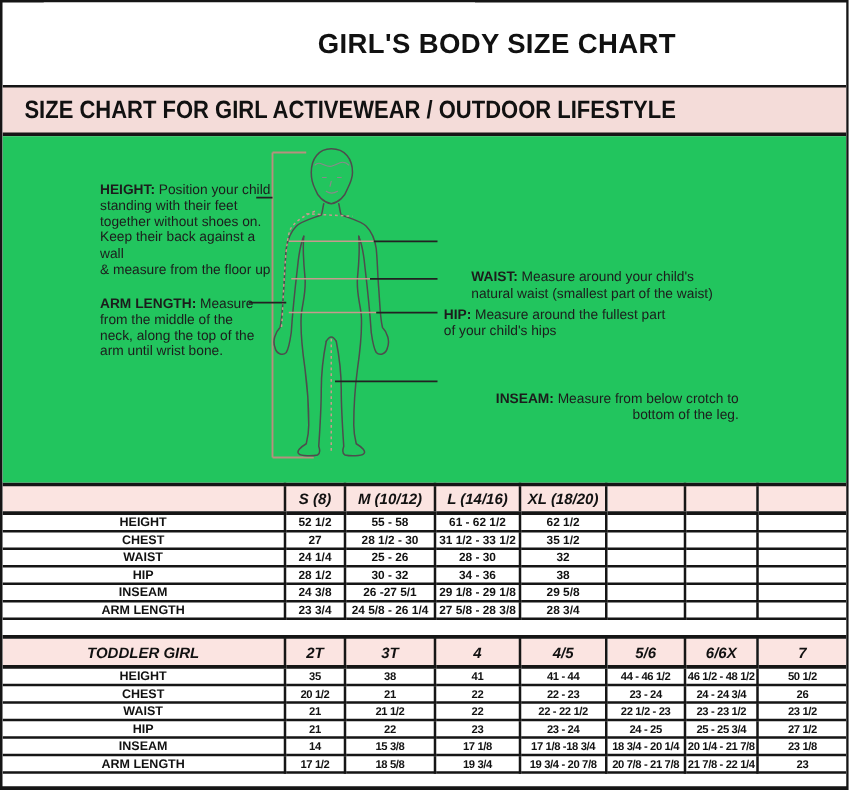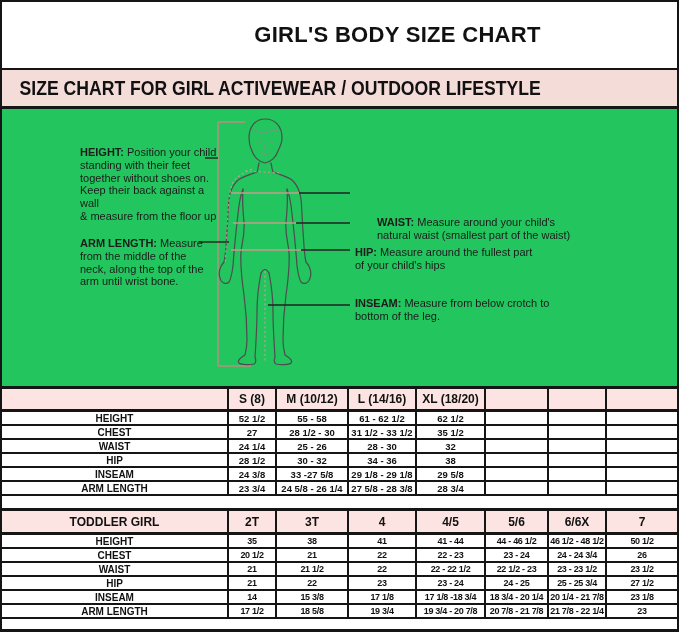--- a/index.html
+++ b/index.html
@@ -49,21 +49,21 @@
   .figure-section{position:relative;height:277px;background:#22c55e;}
   .figure-section svg{position:absolute;left:0;top:2px;}
   .note{position:absolute;font-size:11px;line-height:12.8px;color:var(--ink);}
   .note b{font-weight:bold;margin-right:3px;}
   .note span{white-space:pre-line;}
   .note-height{left:78px;top:37px;width:142px;}
   .note-arm{left:78px;top:128px;width:142px;}
   .note-chest{left:353px;top:77px;width:232px;}
   .note-waist{left:335px;top:107px;width:242px;margin-left:40px;}
   .note-hip{left:353px;top:137px;width:232px;}
-  .note-inseam{left:353px;top:188px;width:236px;}
+  .note-inseam{left:353px;top:204px;width:236px;text-align:right;}
 
   .outline{fill:none;stroke:#4d4d4d;stroke-width:1.2;stroke-linecap:round;stroke-linejoin:round;}
   .face{fill:none;stroke:#8a8a8a;stroke-width:.9;stroke-linecap:round;}
   .pinkline{fill:none;stroke:var(--measure-line);stroke-width:1.3;}
   .pinkdash{fill:none;stroke:var(--measure-line);stroke-width:1.2;stroke-dasharray:2.2 2.4;}
   .bracket{fill:none;stroke:var(--bracket-line);stroke-width:1.5;}
   .pointer{fill:none;stroke:#222;stroke-width:1.4;}
 
   table.size-table{
     width:675px;table-layout:fixed;border-collapse:collapse;
@@ -74,21 +74,21 @@
   table.size-table col.c2{width:72px}
   table.size-table col.c3{width:68px}
   table.size-table col.c4{width:69px}
   table.size-table col.c5{width:63px}
   table.size-table col.c6{width:58px}
   table.size-table col.c7{width:71px}
   table.size-table th{
     height:20px;background:var(--table-header-bg);
     border:2px solid var(--border);border-bottom-width:3px;
     font-size:12px;font-weight:bold;color:#111;text-align:center;
-    padding:0;overflow:hidden;white-space:nowrap;
+    padding:0;overflow:hidden;white-space:nowrap;font-style:italic;
   }
   table.size-table td{
     height:12px;border:2px solid var(--border);
     font-size:9.5px;font-weight:bold;color:#111;text-align:center;
     padding:0 1px;overflow:hidden;white-space:nowrap;vertical-align:middle;
   }
   table.size-table td:first-child{font-size:10px;}
   table.size-table th:first-child,table.size-table td:first-child{border-left:0;}
   table.size-table th:last-child,table.size-table td:last-child{border-right:0;}
   table.t2 td{font-size:9px;letter-spacing:-.3px;}
@@ -232,21 +232,21 @@
           <td>30 - 32</td>
           <td>34 - 36</td>
           <td>38</td>
           <td></td>
           <td></td>
           <td></td>
         </tr>
         <tr>
           <td>INSEAM</td>
           <td>24 3/8</td>
-          <td>33 -27 5/8</td>
+          <td>26 -27 5/1</td>
           <td>29 1/8 - 29 1/8</td>
           <td>29 5/8</td>
           <td></td>
           <td></td>
           <td></td>
         </tr>
         <tr>
           <td>ARM LENGTH</td>
           <td>23 3/4</td>
           <td>24 5/8 - 26 1/4</td>

